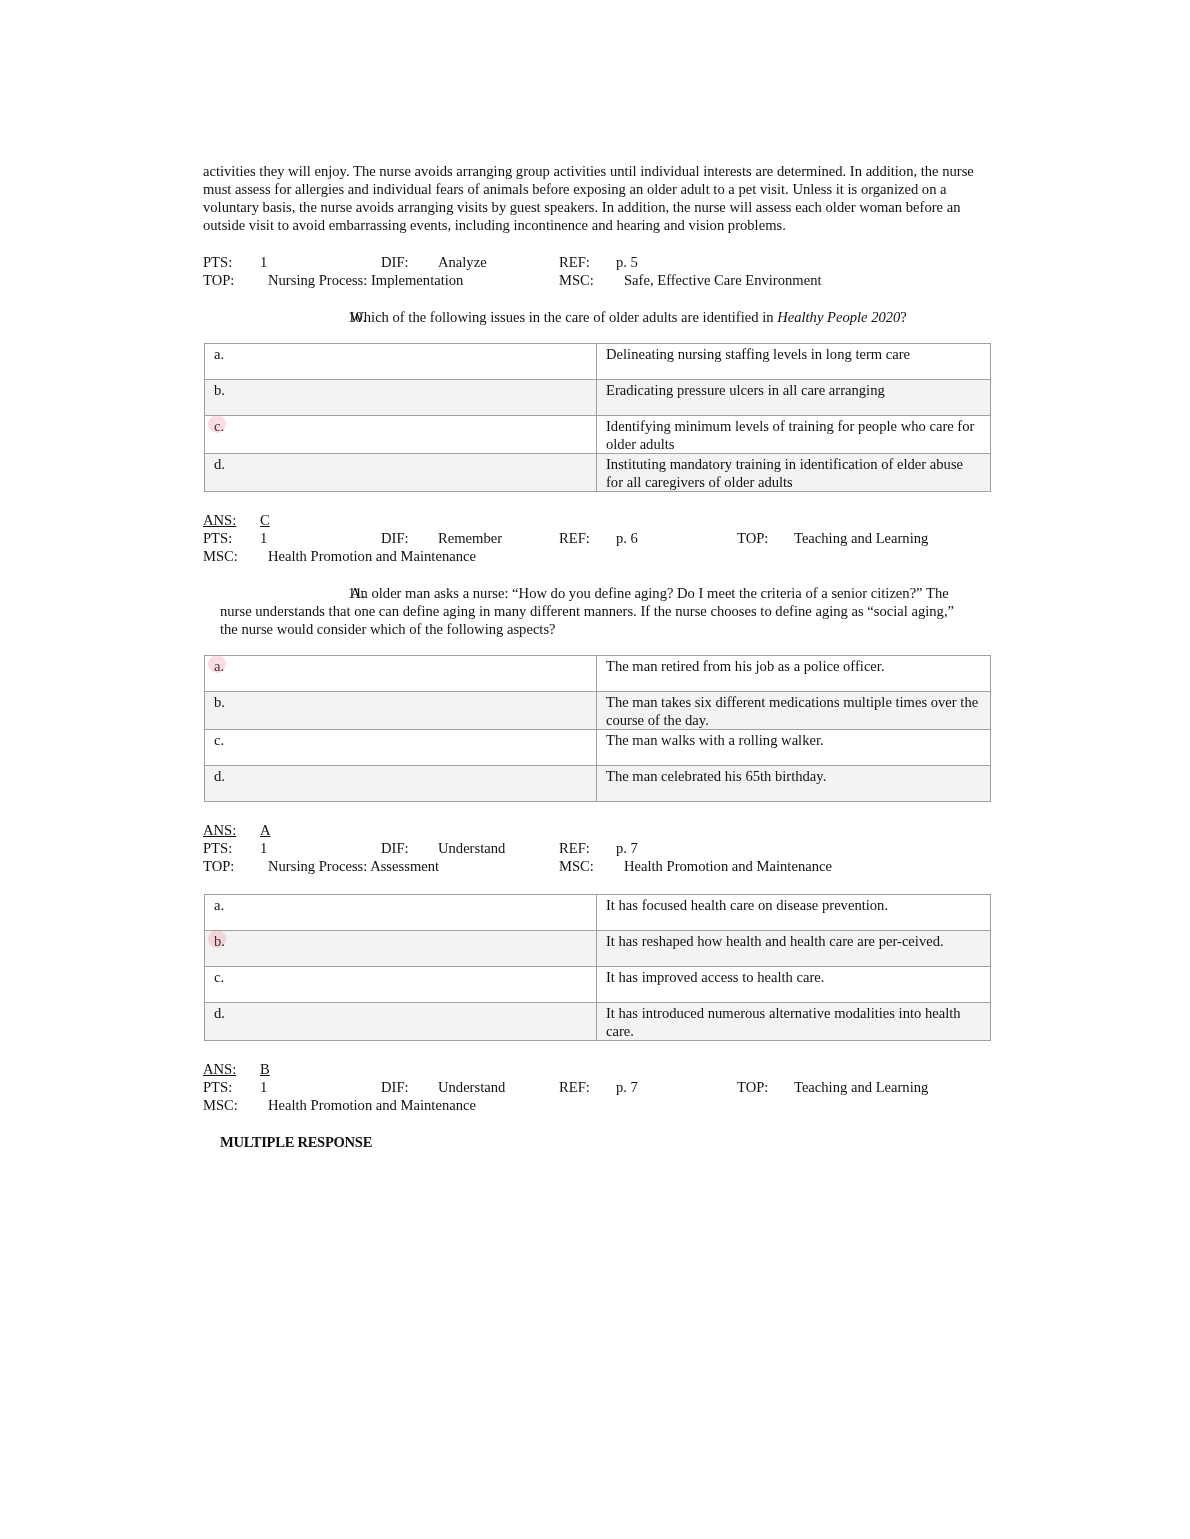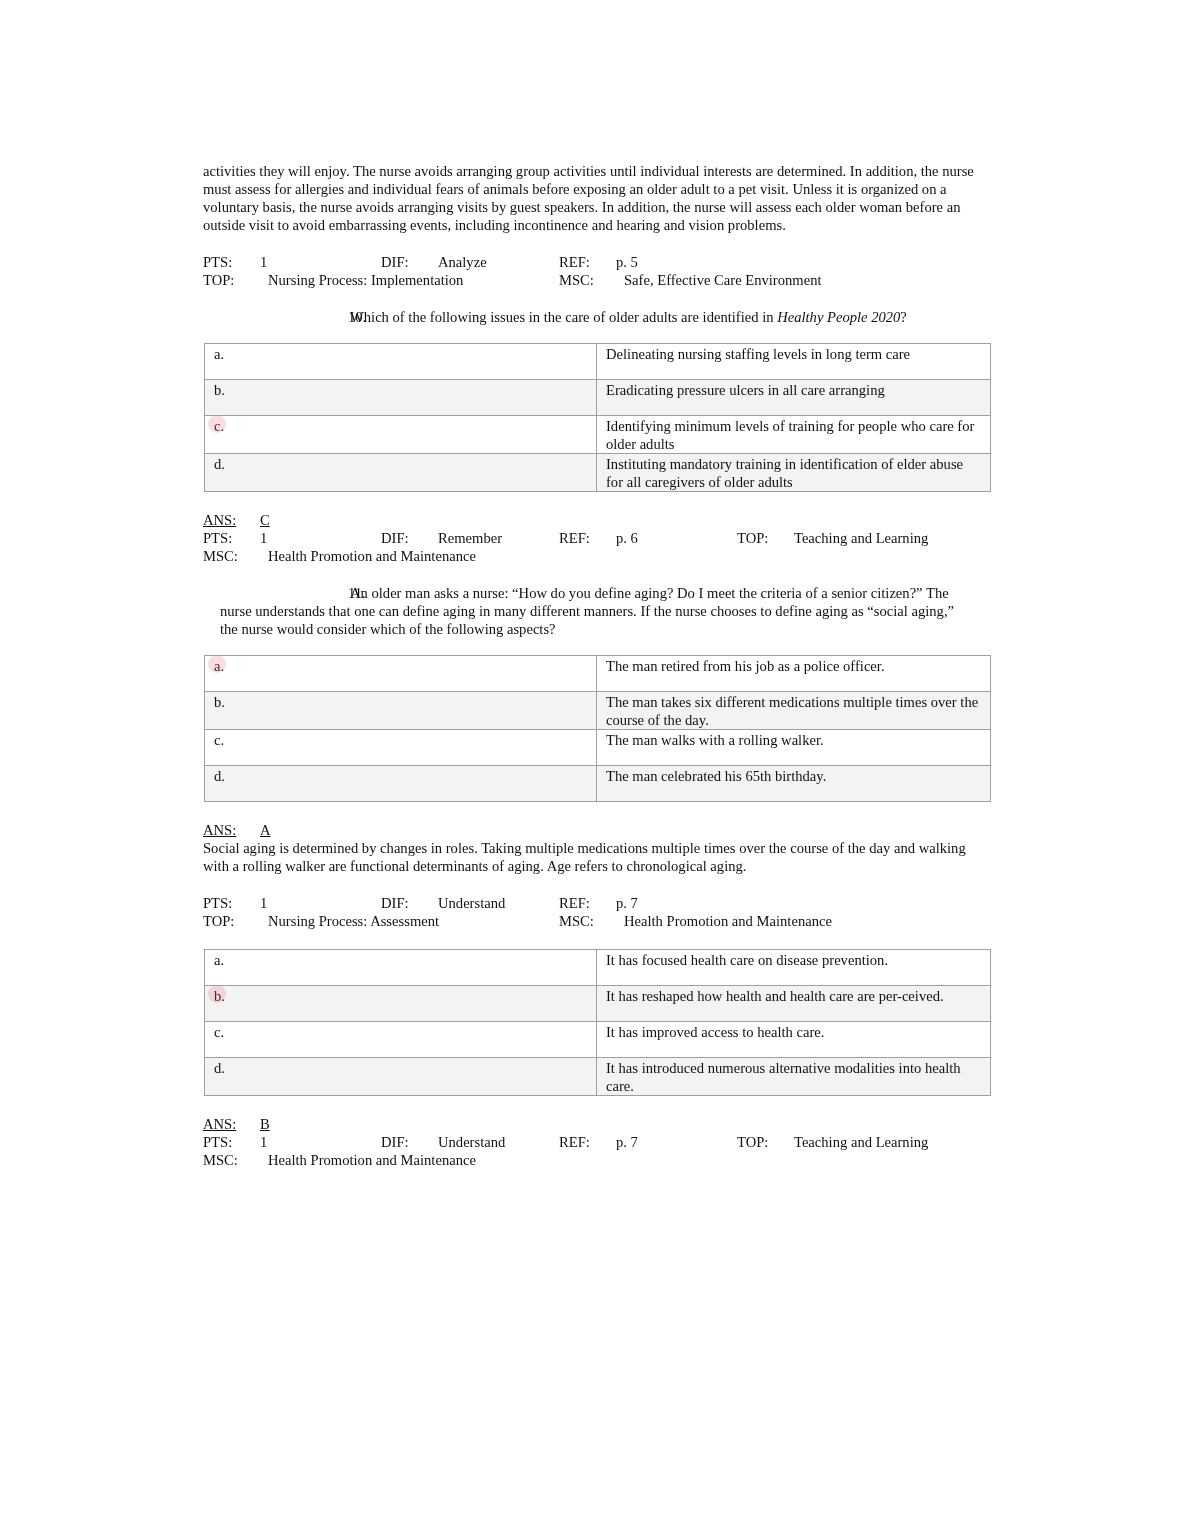--- a/index.html
+++ b/index.html
@@ -101,21 +101,20 @@
     <tr>
           <td class="letter">d.</td>
           <td>The man celebrated his 65th birthday.</td>
         </tr>
   </tbody>
     </table>
   <div class="ans">
     <span class="lab">ANS:</span>
     <span>A</span>
   </div>
-  <p class="para">Social aging is determined by changes in roles. Taking multiple medications multiple times over the course of the day and walking with a rolling walker are functional determinants of aging. Age refers to chronological aging.</p>
   <div class="meta">
     <span>PTS:</span>
     <span>1</span>
     <span>DIF:</span>
     <span>Understand</span>
     <span>REF:</span>
     <span>p. 7</span>
     <span></span>
       <span></span>
     <span>TOP:</span>
@@ -154,13 +153,14 @@
     <span>DIF:</span>
     <span>Understand</span>
     <span>REF:</span>
     <span>p. 7</span>
     <span>TOP:</span>
     <span>Teaching and Learning</span>
     <span>MSC:</span>
     <span class="wide">Health Promotion and Maintenance</span>
   </div>
 
+  <p class="heading">MULTIPLE RESPONSE</p>
 </div>
 
 </body></html>

